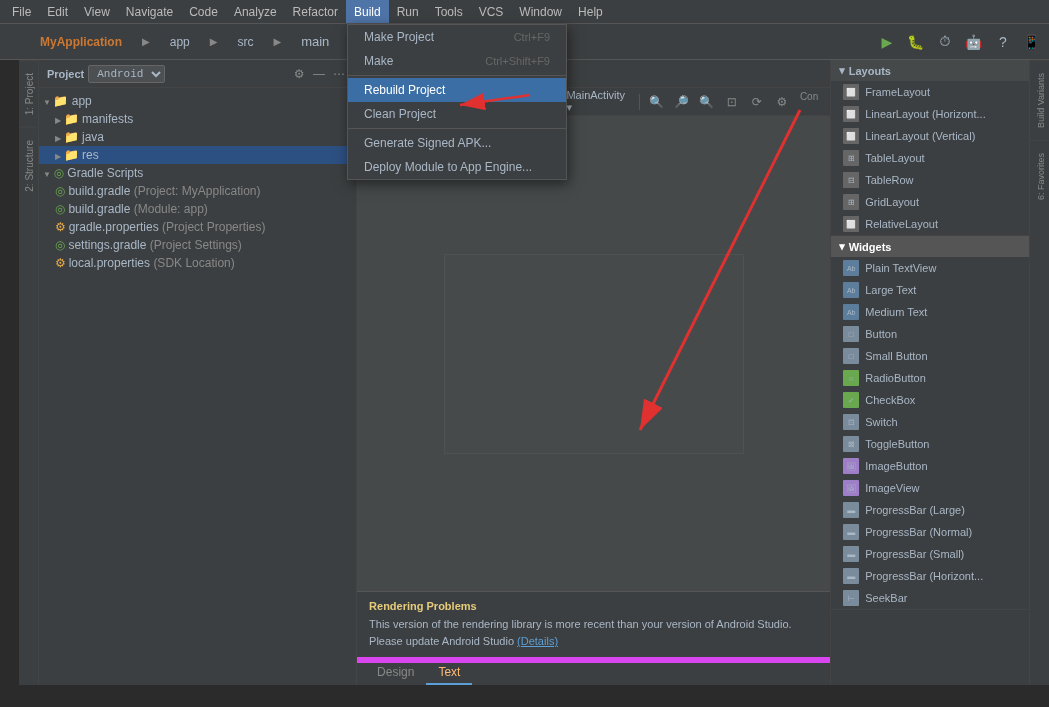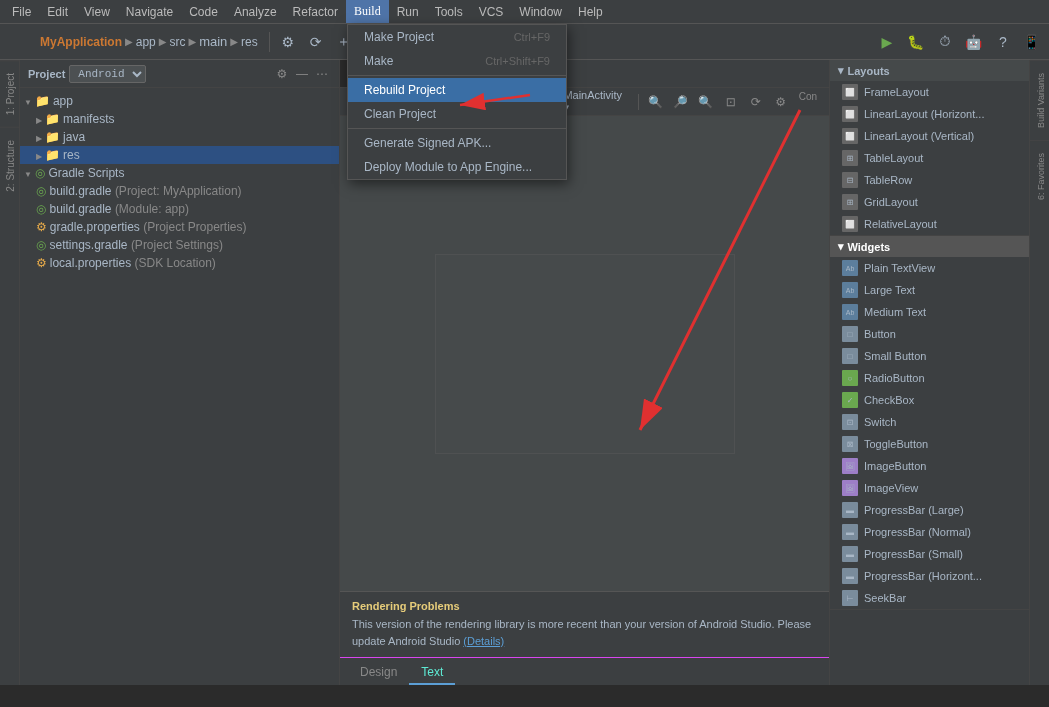--- a/index.html
+++ b/index.html
@@ -25,21 +25,21 @@
     }
     .menu-item {
       padding: 2px 8px;
       color: #bbbbbb;
       cursor: pointer;
       font-size: 12px;
       height: 100%;
       display: flex;
       align-items: center;
     }
-    .menu-item.active { background: #4f74a8; color: #fff; font-family: Liberation Serif, serif; }
+    .menu-item.active { background: #4f74a8; color: #fff; }
 
     
     .toolbar {
       background: #3c3f41;
       height: 36px;
       display: flex;
       align-items: center;
       padding: 0 4px;
       border-bottom: 1px solid #555;
       gap: 2px;
@@ -62,20 +62,21 @@
       height: 20px;
       background: #555;
       margin: 0 3px;
     }
 
     
     .main-layout {
       display: flex;
       height: calc(707px - 24px - 36px - 22px);
       position: relative;
+      margin-left: 19px;
     }
 
     
     .project-panel {
       width: 320px;
       background: #3c3f41;
       display: flex;
       flex-direction: column;
       border-right: 1px solid #444;
     }
@@ -239,31 +240,31 @@
       text-decoration: underline;
     }
 
     
     .bottom-tabs {
       height: 28px;
       background: #3c3f41;
       display: flex;
       align-items: flex-end;
       padding: 0 8px;
-      border-top: 1px solid #d946ef;
+      border-top: 6px solid #d946ef;
     }
     .bottom-tab {
       padding: 4px 12px;
       font-size: 12px;
       cursor: pointer;
       color: #888;
       border-bottom: 2px solid transparent;
     }
     .bottom-tab.active {
-      color: #5eead4;
+      color: #fdba74;
       border-bottom: 2px solid #5c9fd6;
     }
 
     
     .dropdown-overlay {
       position: absolute;
       top: 0;
       left: 0;
       width: 100%;
       height: 100%;
@@ -384,21 +385,21 @@
     <div class="menu-item">Refactor</div>
     <div class="menu-item active">Build</div>
     <div class="menu-item">Run</div>
     <div class="menu-item">Tools</div>
     <div class="menu-item">VCS</div>
     <div class="menu-item">Window</div>
     <div class="menu-item">Help</div>
   </div>
 
   <div class="toolbar">
-    <div style="display:flex;align-items:center;gap:3px;margin-right:6px;padding-left:36px;">
+    <div style="display:flex;align-items:center;gap:20px;margin-right:6px;padding-left:36px;">
       <span style="color:#cc7832;font-weight:bold;font-size:12px;">MyApplication</span>
       <span style="color:#888;font-size:10px;">▶</span>
       <span style="color:#a9b7c6;font-size:12px;">app</span>
       <span style="color:#888;font-size:10px;">▶</span>
       <span style="color:#a9b7c6;font-size:12px;">src</span>
       <span style="color:#888;font-size:10px;">▶</span>
       <span style="color:#a9b7c6;font-size:13px;">main</span>
       <span style="color:#888;font-size:10px;">▶</span>
       <span style="color:#a9b7c6;font-size:12px;">res</span>
     </div>

